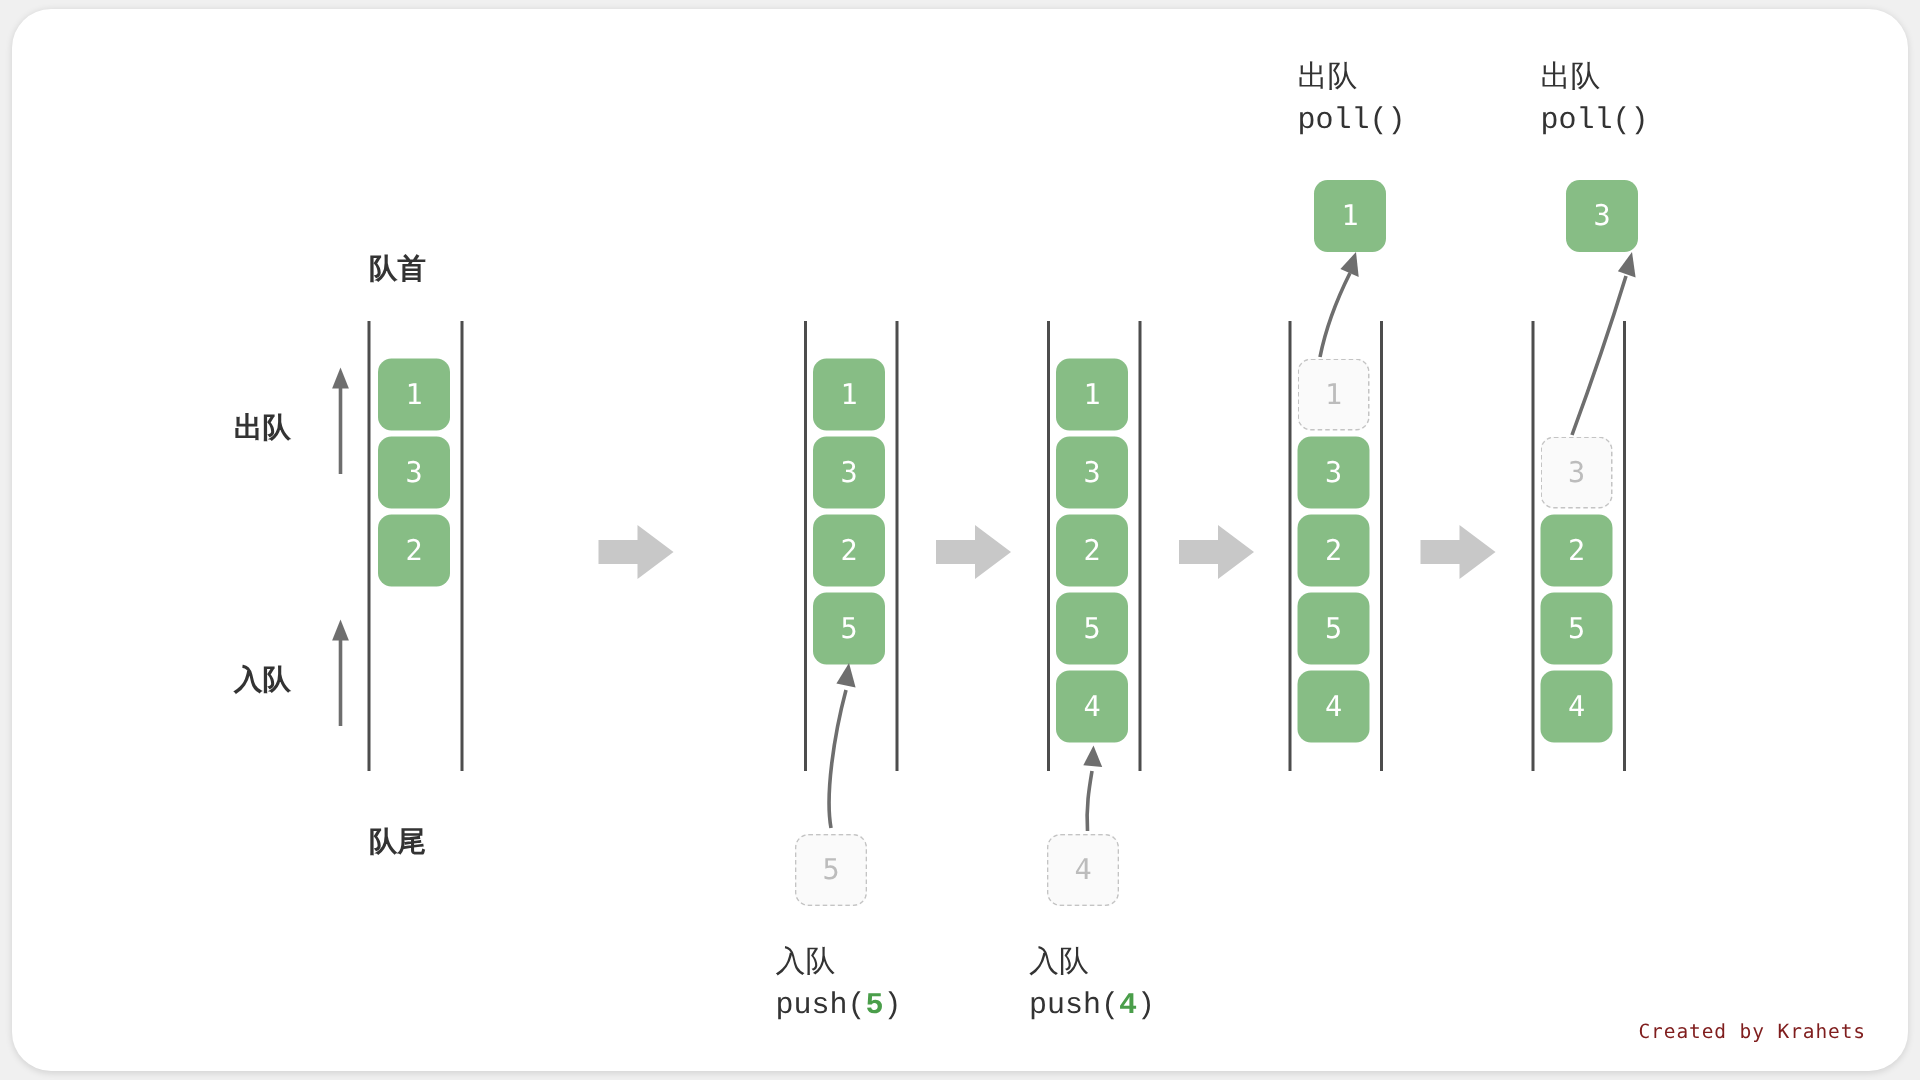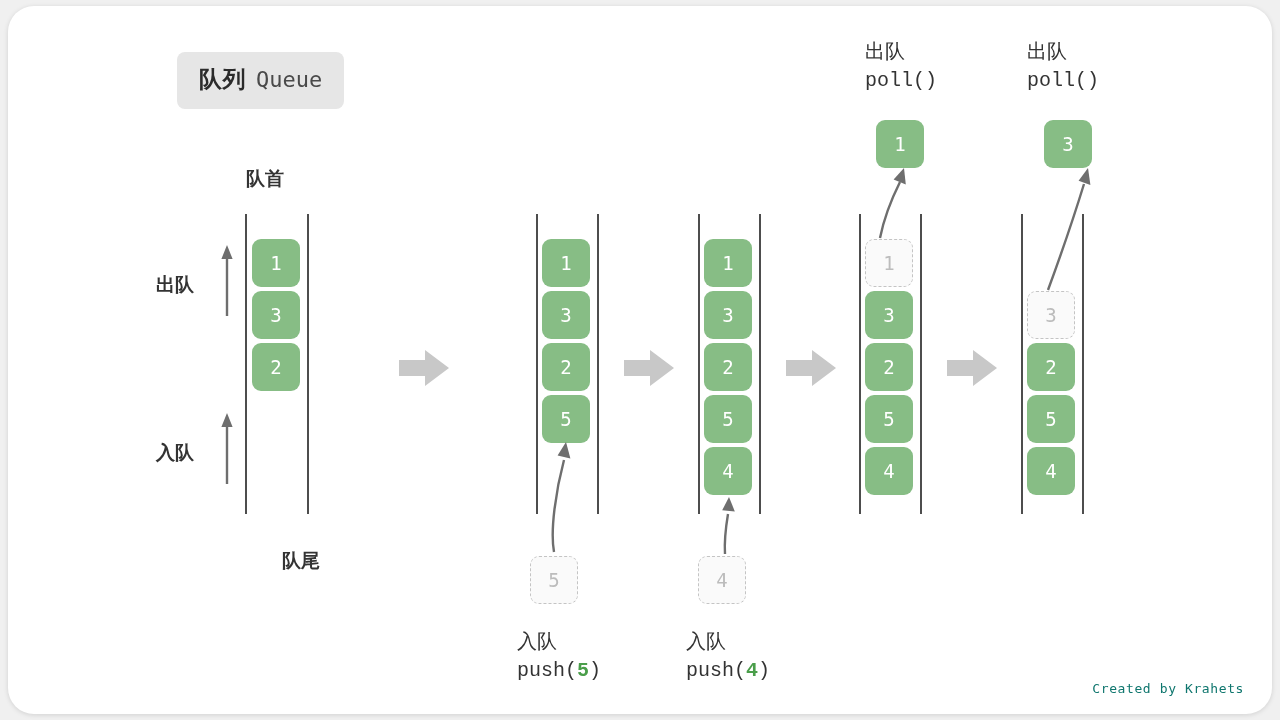--- a/index.html
+++ b/index.html
@@ -77,35 +77,31 @@
     text-align: left;
   }
   .op-caption .cn { font-weight: normal; }
   .op-caption .code {
     font-family: Liberation Mono, monospace;
   }
   .op-caption .code .num { color: #4a9e4a; font-weight: bold; }
 
   #credit {
     right: 28px; bottom: 18px;
-    font-size: 13px; color: #0f766e;
+    font-size: 13px; color: #7f1d1d;
     font-family: "DejaVu Sans Mono", "Liberation Mono", monospace;
     letter-spacing: 0.6px;
   }
   svg { overflow: visible; }
 </style>
 </head>
 <body>
 
 <div id="card">
 
-  <div id="title-badge" class="abs">
-    <span class="cn">队列</span>
-    <span class="en">Queue</span>
-  </div>
 
   <div class="abs hdr-label" style="left:238px; top:160px;">队首</div>
 
   <div class="abs rail" style="left:237px; top:208px; height:300px;"></div>
   <div class="abs rail" style="left:299px; top:208px; height:300px;"></div>
 
   <div class="abs cell solid" style="left:244px; top:233px;">1</div>
   <div class="abs cell solid" style="left:244px; top:285px;">3</div>
   <div class="abs cell solid" style="left:244px; top:337px;">2</div>
 
@@ -114,21 +110,21 @@
     <line x1="13" y1="74" x2="13" y2="16" stroke="#6e6e6e" stroke-width="2.4"></line>
     <polygon points="13,3 7.4,17 18.6,17" fill="#6e6e6e"></polygon>
   </svg>
 
   <div class="abs side-label" style="left:148px; top:434px;">入队</div>
   <svg class="abs" style="left:206px; top:404px;" width="26" height="76">
     <line x1="13" y1="74" x2="13" y2="16" stroke="#6e6e6e" stroke-width="2.4"></line>
     <polygon points="13,3 7.4,17 18.6,17" fill="#6e6e6e"></polygon>
   </svg>
 
-  <div class="abs hdr-label" style="left:238px; top:542px;margin-left:36px;">队尾</div>
+  <div class="abs hdr-label" style="left:238px; top:542px;">队尾</div>
 
   <svg class="abs" style="left:391px; top:343px;" width="52" height="38">
     <polygon points="0,11 26,11 26,1 50,19 26,37 26,27 0,27" fill="#c8c8c8"></polygon>
   </svg>
 
   <div class="abs rail" style="left:528px; top:208px; height:300px;"></div>
   <div class="abs rail" style="left:589px; top:208px; height:300px;"></div>
 
   <div class="abs cell solid" style="left:534px; top:233px;">1</div>
   <div class="abs cell solid" style="left:534px; top:285px;">3</div>

